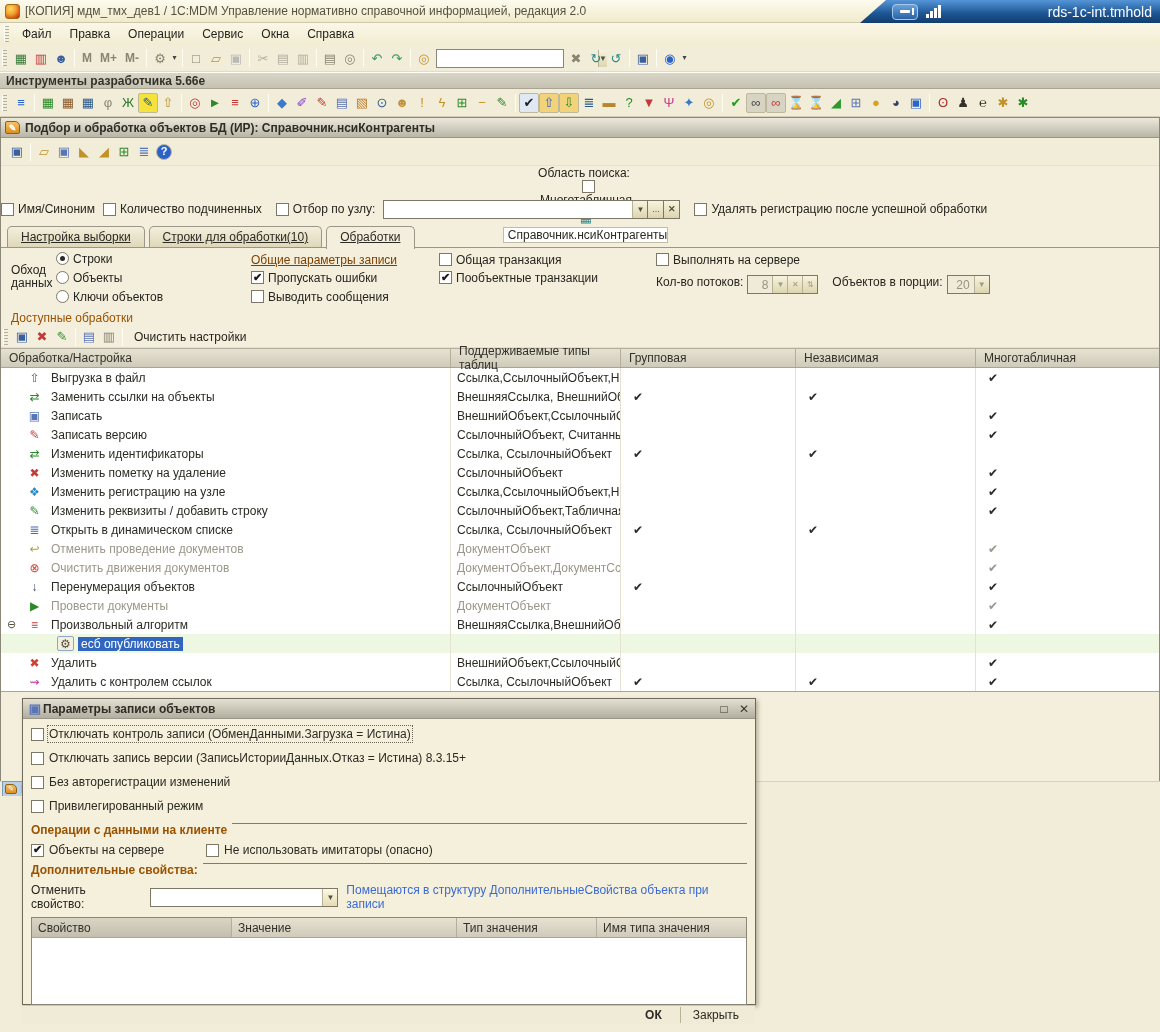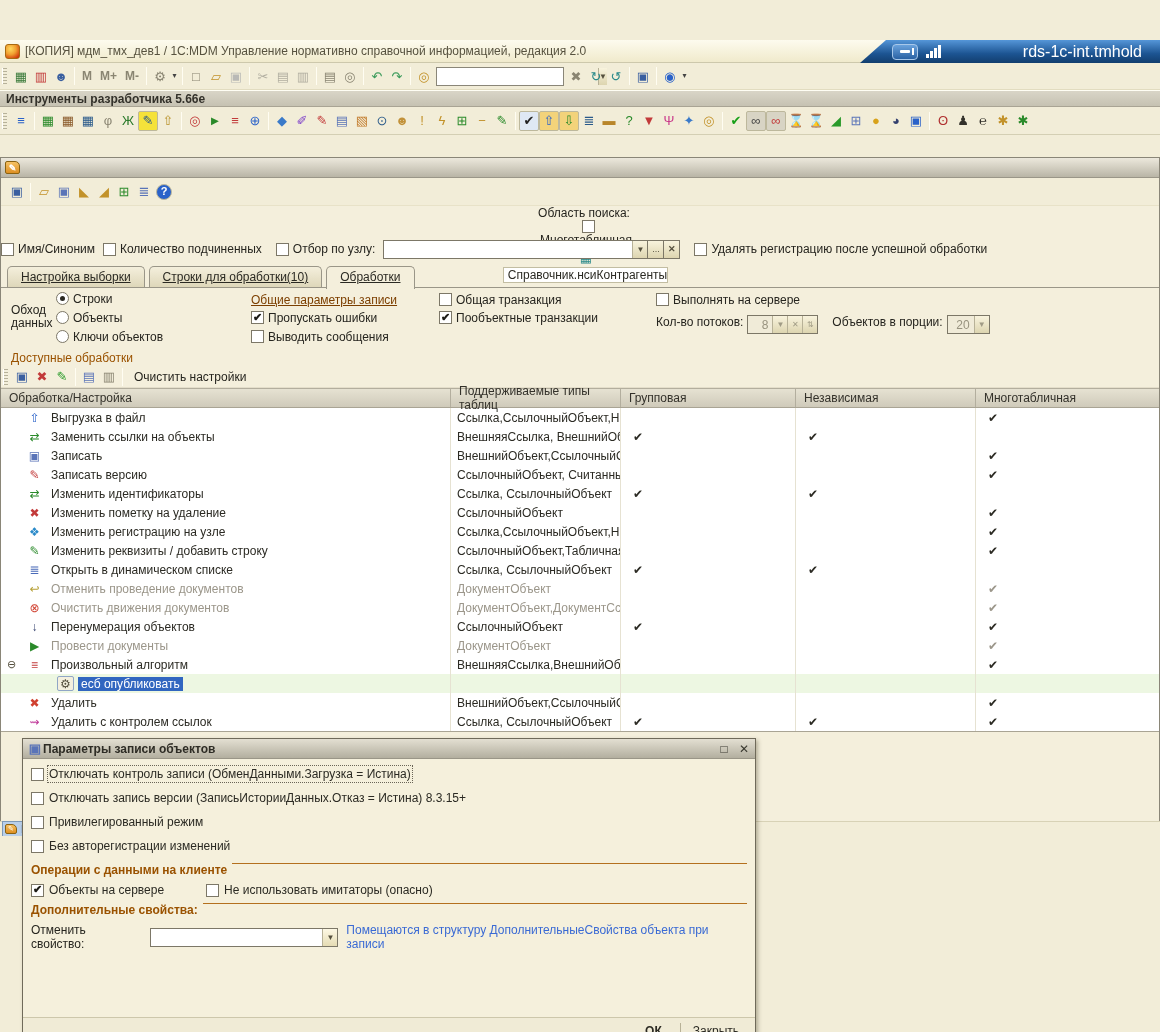--- a/index.html
+++ b/index.html
@@ -1,42 +1,42 @@
 <!DOCTYPE html>
 <html><head>
 <meta charset="utf-8">
 <style>
   * { box-sizing: border-box; margin: 0; padding: 0; }
   html,body { width:1160px; height:1032px; }
   body {
     font-family: "Liberation Sans", sans-serif;
     font-size: 12px; color:#2b2a23; background:#f2edd8; overflow:hidden; position:relative;
   }
-  #screen { position:absolute; inset:0; width:1160px; height:810px; background:#f2edd8;margin-top:40px; }
+  #screen { position:absolute; inset:0; width:1160px; height:810px; background:#f2edd8; }
 
   
   .titlebar { height:23px; background:linear-gradient(#fdfbee,#f0eacc); border-bottom:1px solid #cdc8ac;
               display:flex; align-items:center; padding-left:5px; position:relative; }
   .appball { width:15px; height:15px; border-radius:3px; margin-right:5px;
              background:radial-gradient(circle at 35% 30%, #ffd95e 0%, #f0a030 45%, #c81800 100%);
              border:1px solid #a86a10; flex:0 0 auto; }
   .apptitle { color:#57523f; white-space:nowrap; overflow:hidden; }
 
   .rdpbar { position:absolute; top:0; right:0; width:300px; height:23px; z-index:30;
             background:linear-gradient(#5596d8,#1c5492 60%,#123e6e);
             clip-path:polygon(26px 0, 100% 0, 100% 100%, 0 100%);
             display:flex; align-items:center; color:#fff; }
   .pinbtn { width:26px; height:16px; margin-left:32px; border:1px solid #a8c8ea; border-radius:4px;
             background:linear-gradient(#6aa2dc,#2a62a4); display:flex; align-items:center; justify-content:center; }
   .pinshape { width:10px; height:3px; background:#fff; border-radius:1px; position:relative; }
   .pinshape::after { content:""; position:absolute; right:-4px; top:-2px; width:2px; height:7px; background:#fff; }
   .sig { display:flex; align-items:flex-end; gap:1px; height:13px; margin-left:8px; }
   .sig i { display:block; width:3px; background:#fff; }
   .sig i:nth-child(1){height:4px}.sig i:nth-child(2){height:7px}.sig i:nth-child(3){height:10px}.sig i:nth-child(4){height:13px}
-  .rdpname { margin-left:auto; padding-right:18px; font-size:16px; }
+  .rdpname { margin-left:auto; padding-right:8px; font-size:14px; }
 
   .menubar { height:22px; background:linear-gradient(#fbf7e6,#f1ecd2); display:flex; align-items:center; padding-left:2px; }
   .grip { width:5px; height:16px; margin:0 4px 0 2px;
           background:repeating-linear-gradient(to bottom,#b6b19a 0 1px,transparent 1px 3px);
           border-left:1px solid #fff; }
   .menuitem { padding:2px 9px; color:#26251f; }
 
   .tbar { display:flex; align-items:center; background:#f2edd8; }
   .toolbar1 { height:27px; border-bottom:1px solid #e2dcc0; }
   .ti { width:20px; height:20px; display:inline-flex; align-items:center; justify-content:center;
@@ -171,20 +171,29 @@
       <span class="sig">
           <i></i>
           <i></i>
           <i></i>
           <i></i>
         </span>
       <span class="rdpname">rds-1c-int.tmhold</span>
     </div>
   </div>
 
+  <div class="menubar">
+    <span class="grip"></span>
+    <span class="menuitem">Файл</span>
+    <span class="menuitem">Правка</span>
+    <span class="menuitem">Операции</span>
+    <span class="menuitem">Сервис</span>
+    <span class="menuitem">Окна</span>
+    <span class="menuitem">Справка</span>
+  </div>
 
   <div class="tbar toolbar1">
     <span class="grip"></span>
     <span style="display:flex;align-items:center">
         <span class="ti" style="color: rgb(58, 122, 58);">▦</span>
         <span class="ti" style="color: rgb(194, 58, 58);">▥</span>
         <span class="ti" style="color: rgb(58, 95, 160);">☻</span>
         <span class="tsep"></span>
         <span class="tbtn-text">M</span>
         <span class="tbtn-text">M+</span>
@@ -286,20 +295,21 @@
         <span class="ti" style="color: rgb(51, 49, 43);">♟</span>
         <span class="ti" style="color: rgb(51, 49, 43);">℮</span>
         <span class="ti" style="color: rgb(194, 146, 42);">✱</span>
         <span class="ti" style="color: rgb(42, 138, 42);">✱</span>
       </span>
   </div>
 
   <div class="twin">
     <div class="twin-title">
       <span class="bookicon">✎</span>
+      <span>Подбор и обработка объектов БД (ИР): Справочник.нсиКонтрагенты</span>
     </div>
 
     <div class="tbar twin-toolbar">
       <span style="width:6px"></span>
       <span style="display:flex;align-items:center">
           <span class="ti" style="color: rgb(58, 95, 160);">▣</span>
           <span class="tsep"></span>
           <span class="ti" style="color: rgb(194, 146, 42);">▱</span>
           <span class="ti" style="color: rgb(90, 116, 184);">▣</span>
           <span class="ti" style="color: rgb(194, 146, 42);">◣</span>
@@ -616,25 +626,25 @@
       <div class="dcb focused">
         <span class="cbx"></span>
         <span class="t">Отключать контроль записи (ОбменДанными.Загрузка = Истина)</span>
       </div>
       <div class="dcb">
         <span class="cbx"></span>
         <span class="t">Отключать запись версии (ЗаписьИсторииДанных.Отказ = Истина) 8.3.15+</span>
       </div>
       <div class="dcb">
         <span class="cbx"></span>
-        <span class="t">Привилегированный режим</span>
+        <span class="t">Без авторегистрации изменений</span>
       </div>
       <div class="dcb">
         <span class="cbx"></span>
-        <span class="t">Без авторегистрации изменений</span>
+        <span class="t">Привилегированный режим</span>
       </div>
 
       <div class="grp">
         <span>Операции с данными на клиенте</span>
       </div>
       <div class="dcb" style="margin-bottom:6px">
         <span class="cbx on"></span>
         <span class="t">Объекты на сервере</span>
         <span class="cbx" style="margin-left:42px"></span>
         <span class="t">Не использовать имитаторы (опасно)</span>
@@ -645,20 +655,29 @@
       </div>
       <div style="display:flex;align-items:center">
         <span class="lbl">Отменить свойство:</span>
         <span class="combo gap8" style="width:190px">
           <span class="val" style="flex:1"></span>
           <span class="btn" style="background:linear-gradient(#fdf8e4,#e5dcb4)">▼</span>
         </span>
         <span class="hint gap8">Помещаются в структуру ДополнительныеСвойства объекта при записи</span>
       </div>
 
+      <div class="ptable">
+        <div class="phead">
+          <span class="ph p1">Свойство</span>
+          <span class="ph p2">Значение</span>
+          <span class="ph p3">Тип значения</span>
+          <span class="ph p4">Имя типа значения</span>
+        </div>
+        <div style="flex:1"></div>
+      </div>
     </div>
     <div class="dlg-foot">
       <span class="okbtn">ОК</span>
       <span class="vdiv"></span>
       <span class="clbtn">Закрыть</span>
     </div>
   </div>
 
   <div class="taskrow">
     <span class="tasktab">

